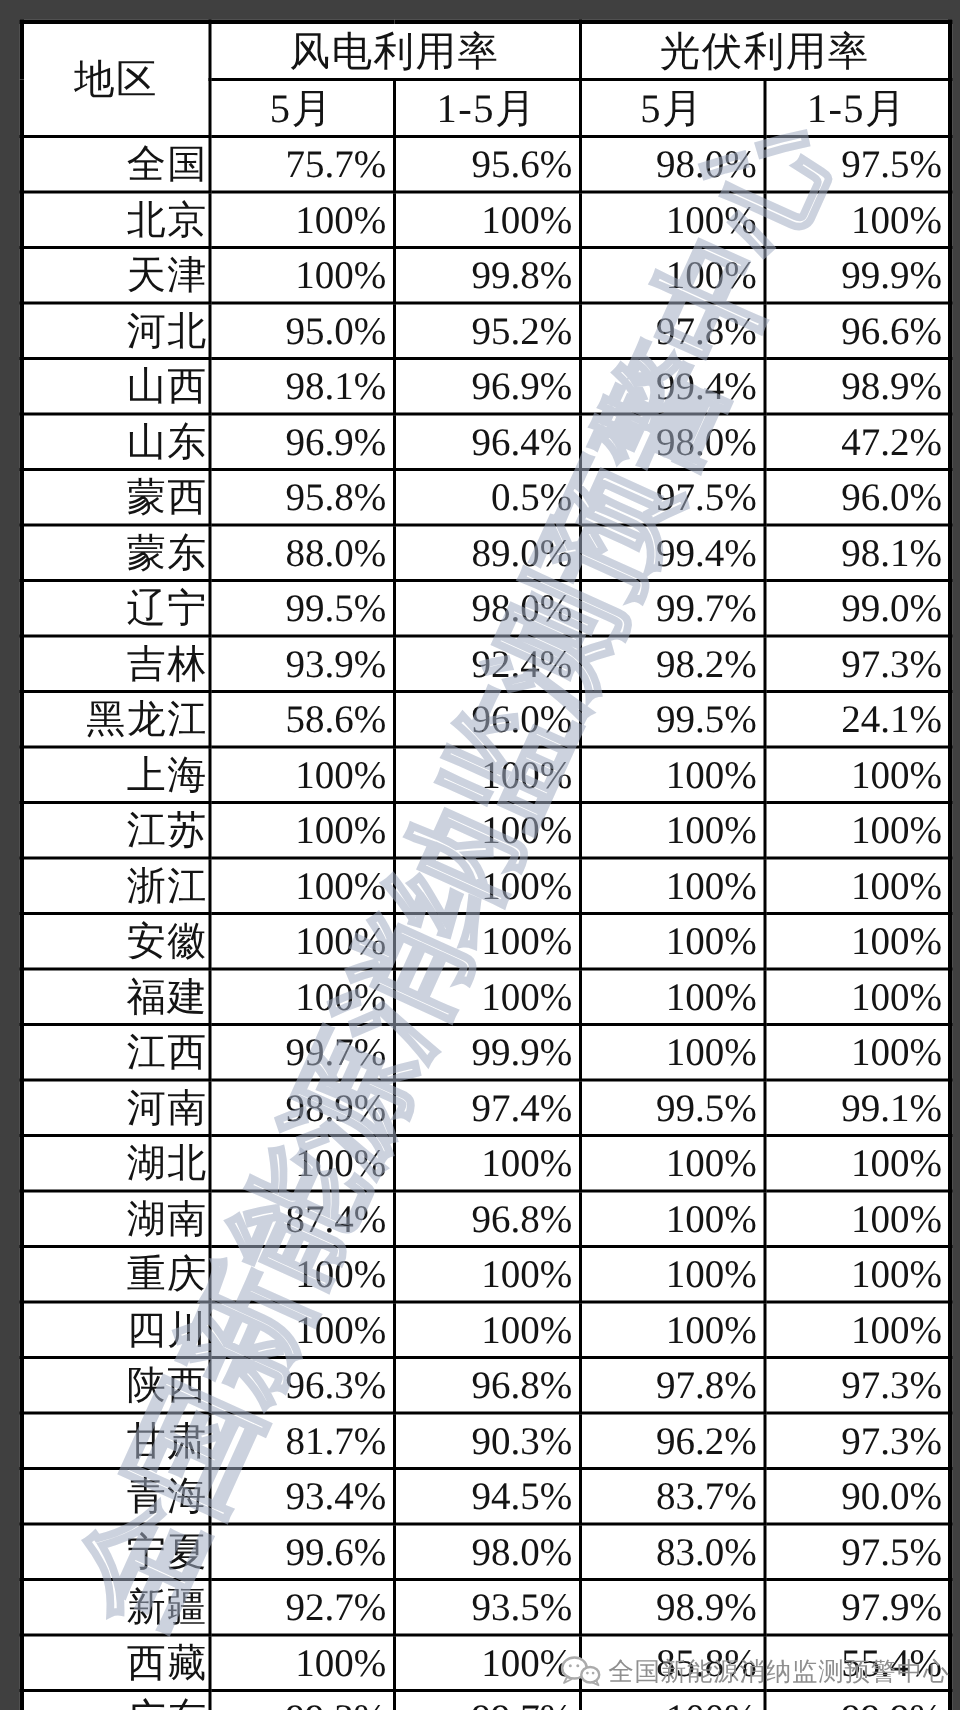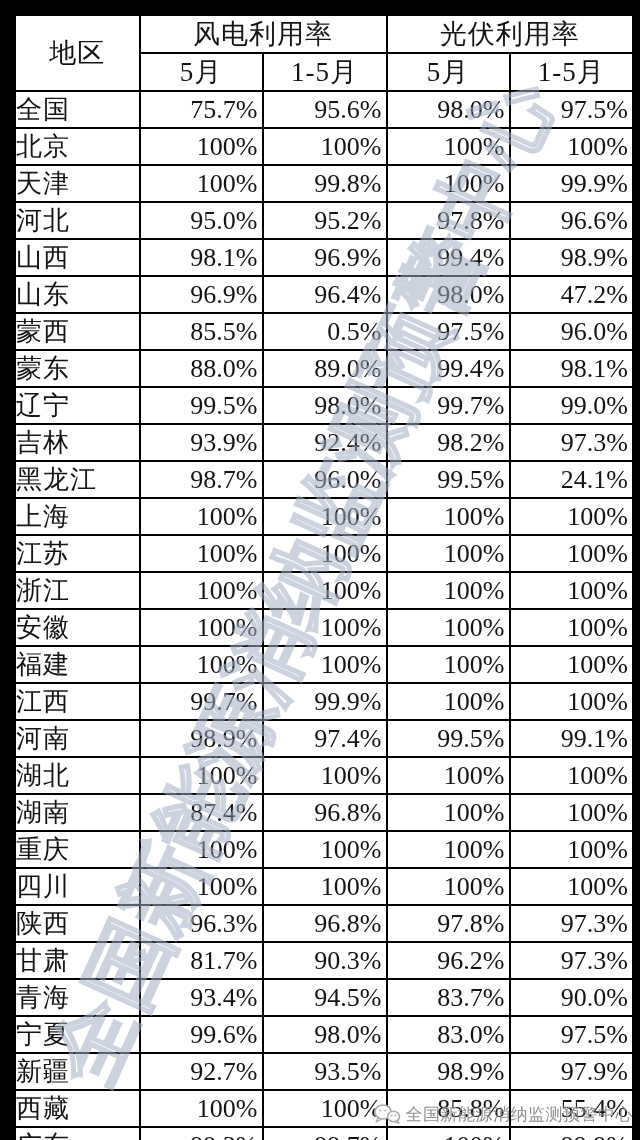--- a/index.html
+++ b/index.html
@@ -3,21 +3,21 @@
 <meta charset="utf-8">
 <style>
   html,body{margin:0;padding:0;}
   body{
     width:640px;height:1140px;
     background:#ffffff;
     font-family:"Liberation Serif","DejaVu Serif",serif;
     position:relative;
     overflow:hidden;
   }
-  .page{position:absolute;inset:0;background:#000000;}
+  .page{position:absolute;inset:0;background:#404040;}
 
   table.util{
     position:absolute;left:13px;top:13px;
     width:619px;
     border-collapse:collapse;
     table-layout:fixed;
     background:#ffffff;
     border:3px solid #000000;
   }
   table.util th, table.util td{
@@ -30,21 +30,21 @@
   table.util thead th{
     font-size:27px;
     font-weight:normal;
     text-align:center;
     height:31px;
     letter-spacing:1px;
   }
   table.util tbody tr{height:31px;}
   table.util td.region{
     font-size:26px;
-    text-align:left;
+    text-align:right;
     letter-spacing:1px;
   }
   table.util td.num{
     font-size:26px;
     text-align:right;
     padding-right:4px;
   }
 
   .watermark{
     position:absolute;
@@ -143,21 +143,21 @@
         </tr>
         <tr>
           <td class="region">山东</td>
           <td class="num">96.9%</td>
           <td class="num">96.4%</td>
           <td class="num">98.0%</td>
           <td class="num">47.2%</td>
         </tr>
         <tr>
           <td class="region">蒙西</td>
-          <td class="num">85.5%</td>
+          <td class="num">95.8%</td>
           <td class="num">0.5%</td>
           <td class="num">97.5%</td>
           <td class="num">96.0%</td>
         </tr>
         <tr>
           <td class="region">蒙东</td>
           <td class="num">88.0%</td>
           <td class="num">89.0%</td>
           <td class="num">99.4%</td>
           <td class="num">98.1%</td>
@@ -171,21 +171,21 @@
         </tr>
         <tr>
           <td class="region">吉林</td>
           <td class="num">93.9%</td>
           <td class="num">92.4%</td>
           <td class="num">98.2%</td>
           <td class="num">97.3%</td>
         </tr>
         <tr>
           <td class="region">黑龙江</td>
-          <td class="num">98.7%</td>
+          <td class="num">58.6%</td>
           <td class="num">96.0%</td>
           <td class="num">99.5%</td>
           <td class="num">24.1%</td>
         </tr>
         <tr>
           <td class="region">上海</td>
           <td class="num">100%</td>
           <td class="num">100%</td>
           <td class="num">100%</td>
           <td class="num">100%</td>

